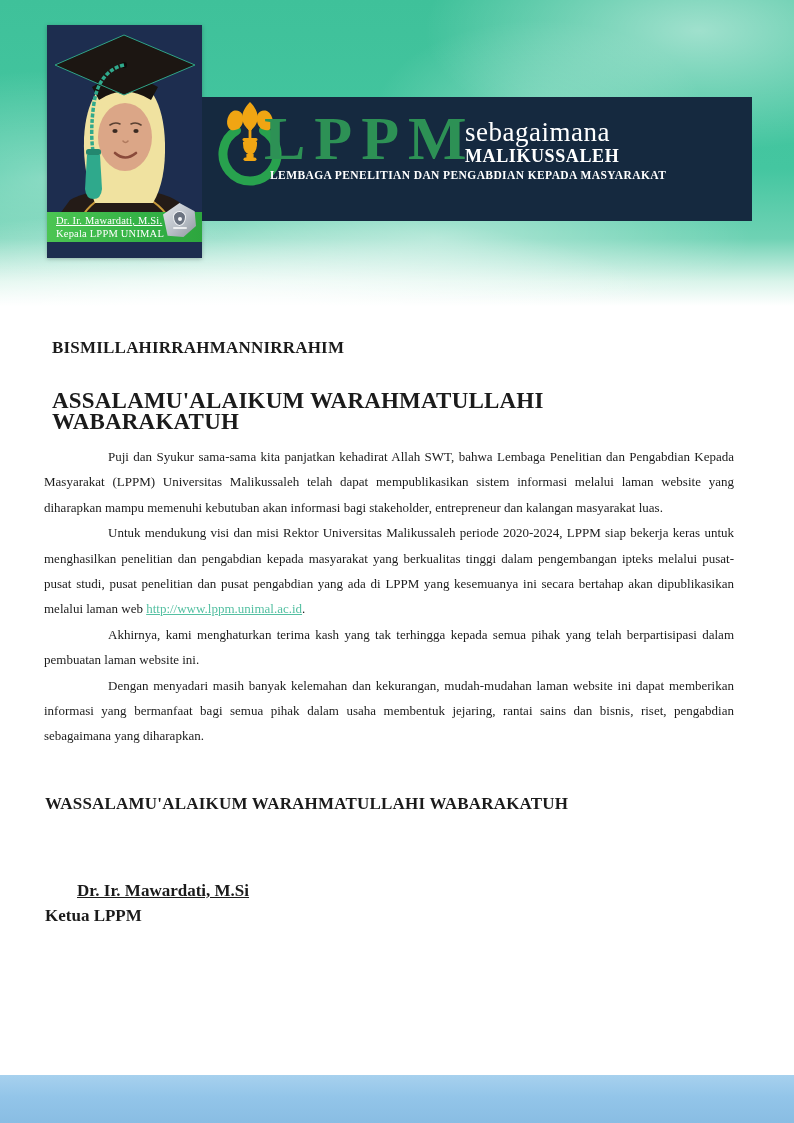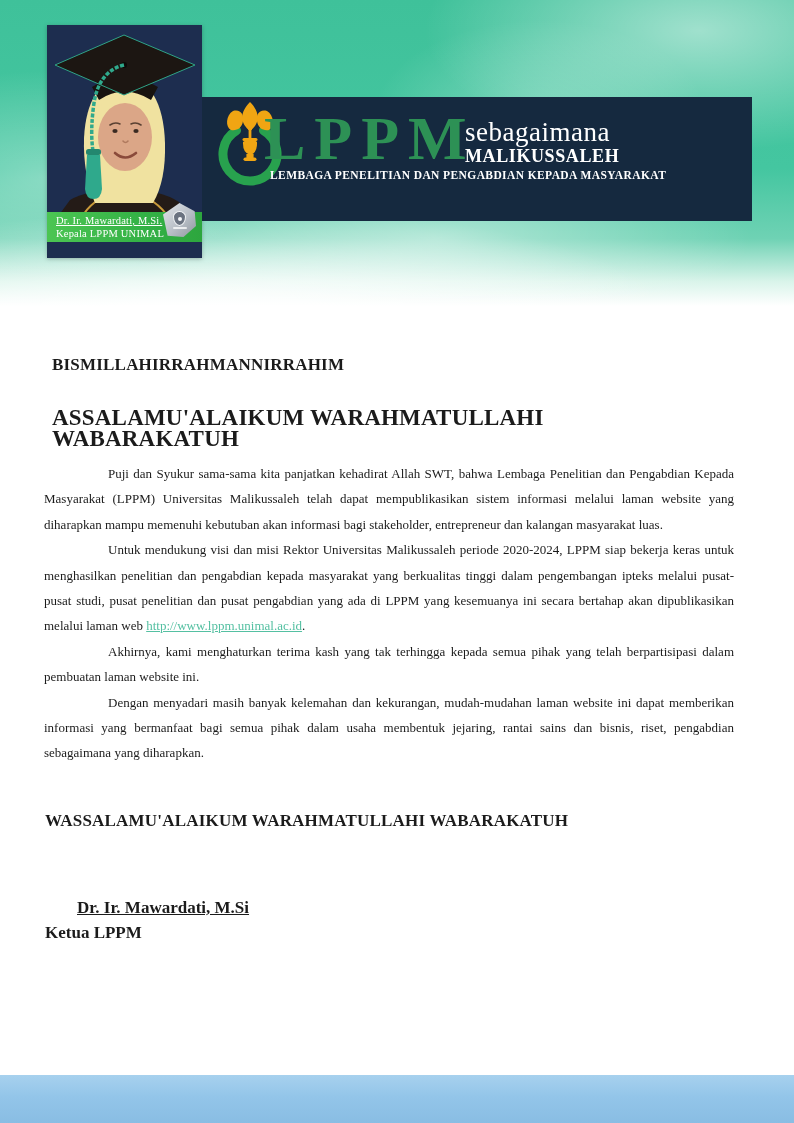--- a/index.html
+++ b/index.html
@@ -75,21 +75,21 @@
     font-size:18px;line-height:20px;font-weight:bold;color:#ffffff;letter-spacing:.6px;white-space:nowrap;
   }
   .banner-subtitle{
     position:absolute;left:68px;top:71px;
     font-size:11.5px;line-height:14px;font-weight:bold;color:#ffffff;letter-spacing:.4px;white-space:nowrap;
   }
 
   
   .doc{position:absolute;left:44px;top:330px;width:690px;}
   .h-bismillah{
-    margin:24px 0 0 8px;font-size:17px;line-height:21px;font-weight:bold;letter-spacing:.2px;
+    margin:7px 0 0 8px;font-size:17px;line-height:21px;font-weight:bold;letter-spacing:.2px;
   }
   .h-salutation{
     margin:32px 0 0 8px;font-size:23px;line-height:21px;font-weight:bold;letter-spacing:.2px;
   }
   .doc p{
     margin:0;font-size:13px;line-height:25.4px;
     text-align:justify;text-indent:64px;
   }
   .doc p.first{margin-top:12px;}
   .weblink{color:#55c0a2;text-decoration:underline;cursor:pointer;}

